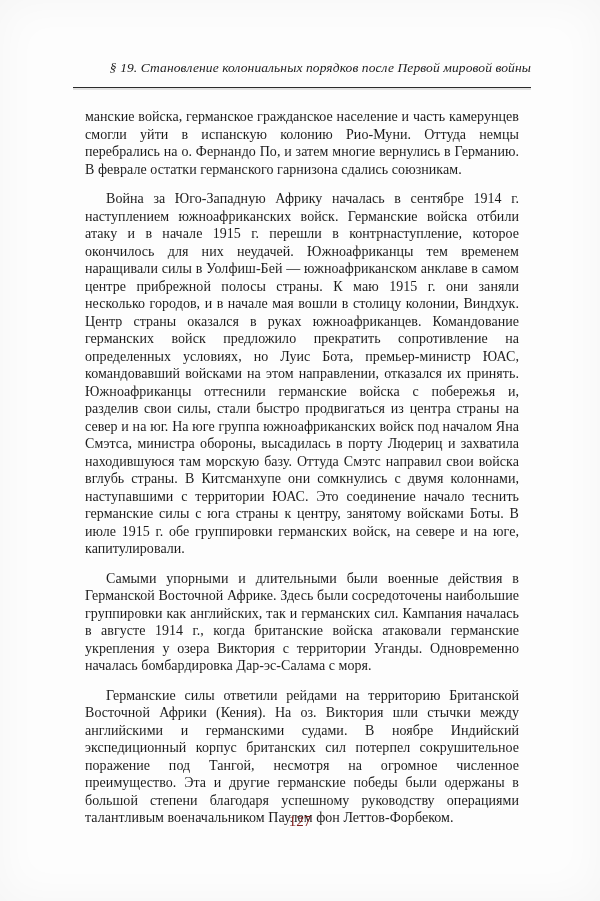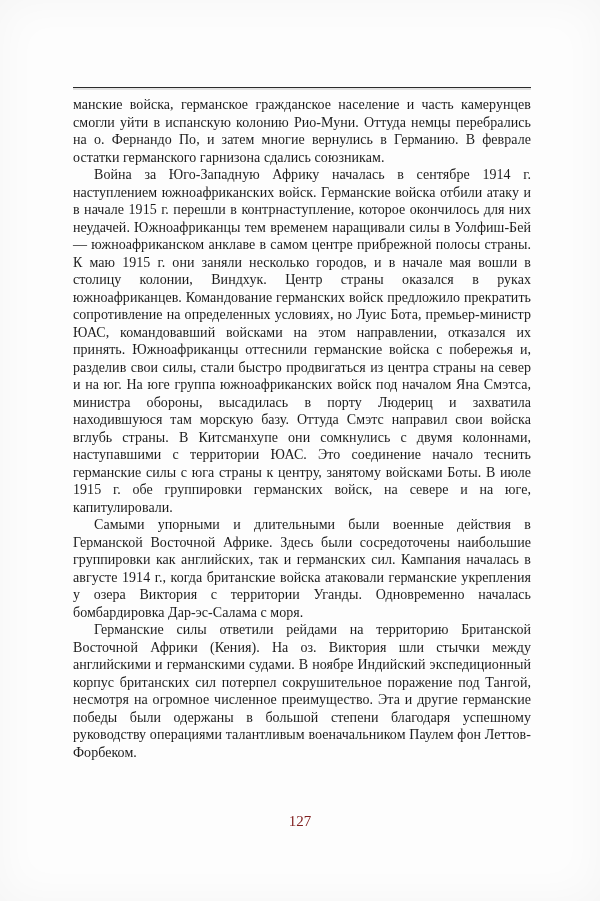--- a/index.html
+++ b/index.html
@@ -43,21 +43,21 @@
     position: absolute;
     top: 96px;
     left: 73px;
     width: 458px;
     font-size: 14px;
     line-height: 17.5px;
     text-align: justify;
     letter-spacing: 0.05px;
   }
   .body-text p {
-    margin: 0;
+    margin: 12px;
     padding: 0;
     text-indent: 21px;
   }
   .body-text p.no-indent {
     text-indent: 0;
   }
   .page-number {
     position: absolute;
     top: 812px;
     left: 0;
@@ -66,20 +66,21 @@
     font-size: 15px;
     line-height: 18px;
     color: #7f1d1d;
   }
 </style>
 </head>
 <body>
 
 <div class="page">
 
+  <div class="running-header">§ 19. Становление колониальных порядков после Первой мировой войны</div>
 
   <div class="header-rule"></div>
 
   <div class="body-text">
     <p class="no-indent">манские войска, германское гражданское население и часть камерунцев смогли уйти в испанскую колонию Рио-Муни. Оттуда немцы перебрались на о. Фернандо По, и затем многие вернулись в Германию. В феврале остатки германского гарнизона сдались союзникам.</p>
     <p>Война за Юго-Западную Африку началась в сентябре 1914 г. наступлением южноафриканских войск. Германские войска отбили атаку и в начале 1915 г. перешли в контрнаступление, которое окончилось для них неудачей. Южноафриканцы тем временем наращивали силы в Уолфиш-Бей — южноафриканском анклаве в самом центре прибрежной полосы страны. К маю 1915 г. они заняли несколько городов, и в начале мая вошли в столицу колонии, Виндхук. Центр страны оказался в руках южноафриканцев. Командование германских войск предложило прекратить сопротивление на определенных условиях, но Луис Бота, премьер-министр ЮАС, командовавший войсками на этом направлении, отказался их принять. Южноафриканцы оттеснили германские войска с побережья и, разделив свои силы, стали быстро продвигаться из центра страны на север и на юг. На юге группа южноафриканских войск под началом Яна Смэтса, министра обороны, высадилась в порту Людериц и захватила находившуюся там морскую базу. Оттуда Смэтс направил свои войска вглубь страны. В Китсманхупе они сомкнулись с двумя колоннами, наступавшими с территории ЮАС. Это соединение начало теснить германские силы с юга страны к центру, занятому войсками Боты. В июле 1915 г. обе группировки германских войск, на севере и на юге, капитулировали.</p>
     <p>Самыми упорными и длительными были военные действия в Германской Восточной Африке. Здесь были сосредоточены наибольшие группировки как английских, так и германских сил. Кампания началась в августе 1914 г., когда британские войска атаковали германские укрепления у озера Виктория с территории Уганды. Одновременно началась бомбардировка Дар-эс-Салама с моря.</p>
     <p>Германские силы ответили рейдами на территорию Британской Восточной Африки (Кения). На оз. Виктория шли стычки между английскими и германскими судами. В ноябре Индийский экспедиционный корпус британских сил потерпел сокрушительное поражение под Тангой, несмотря на огромное численное преимущество. Эта и другие германские победы были одержаны в большой степени благодаря успешному руководству операциями талантливым военачальником Паулем фон Леттов-Форбеком.</p>
   </div>
 

